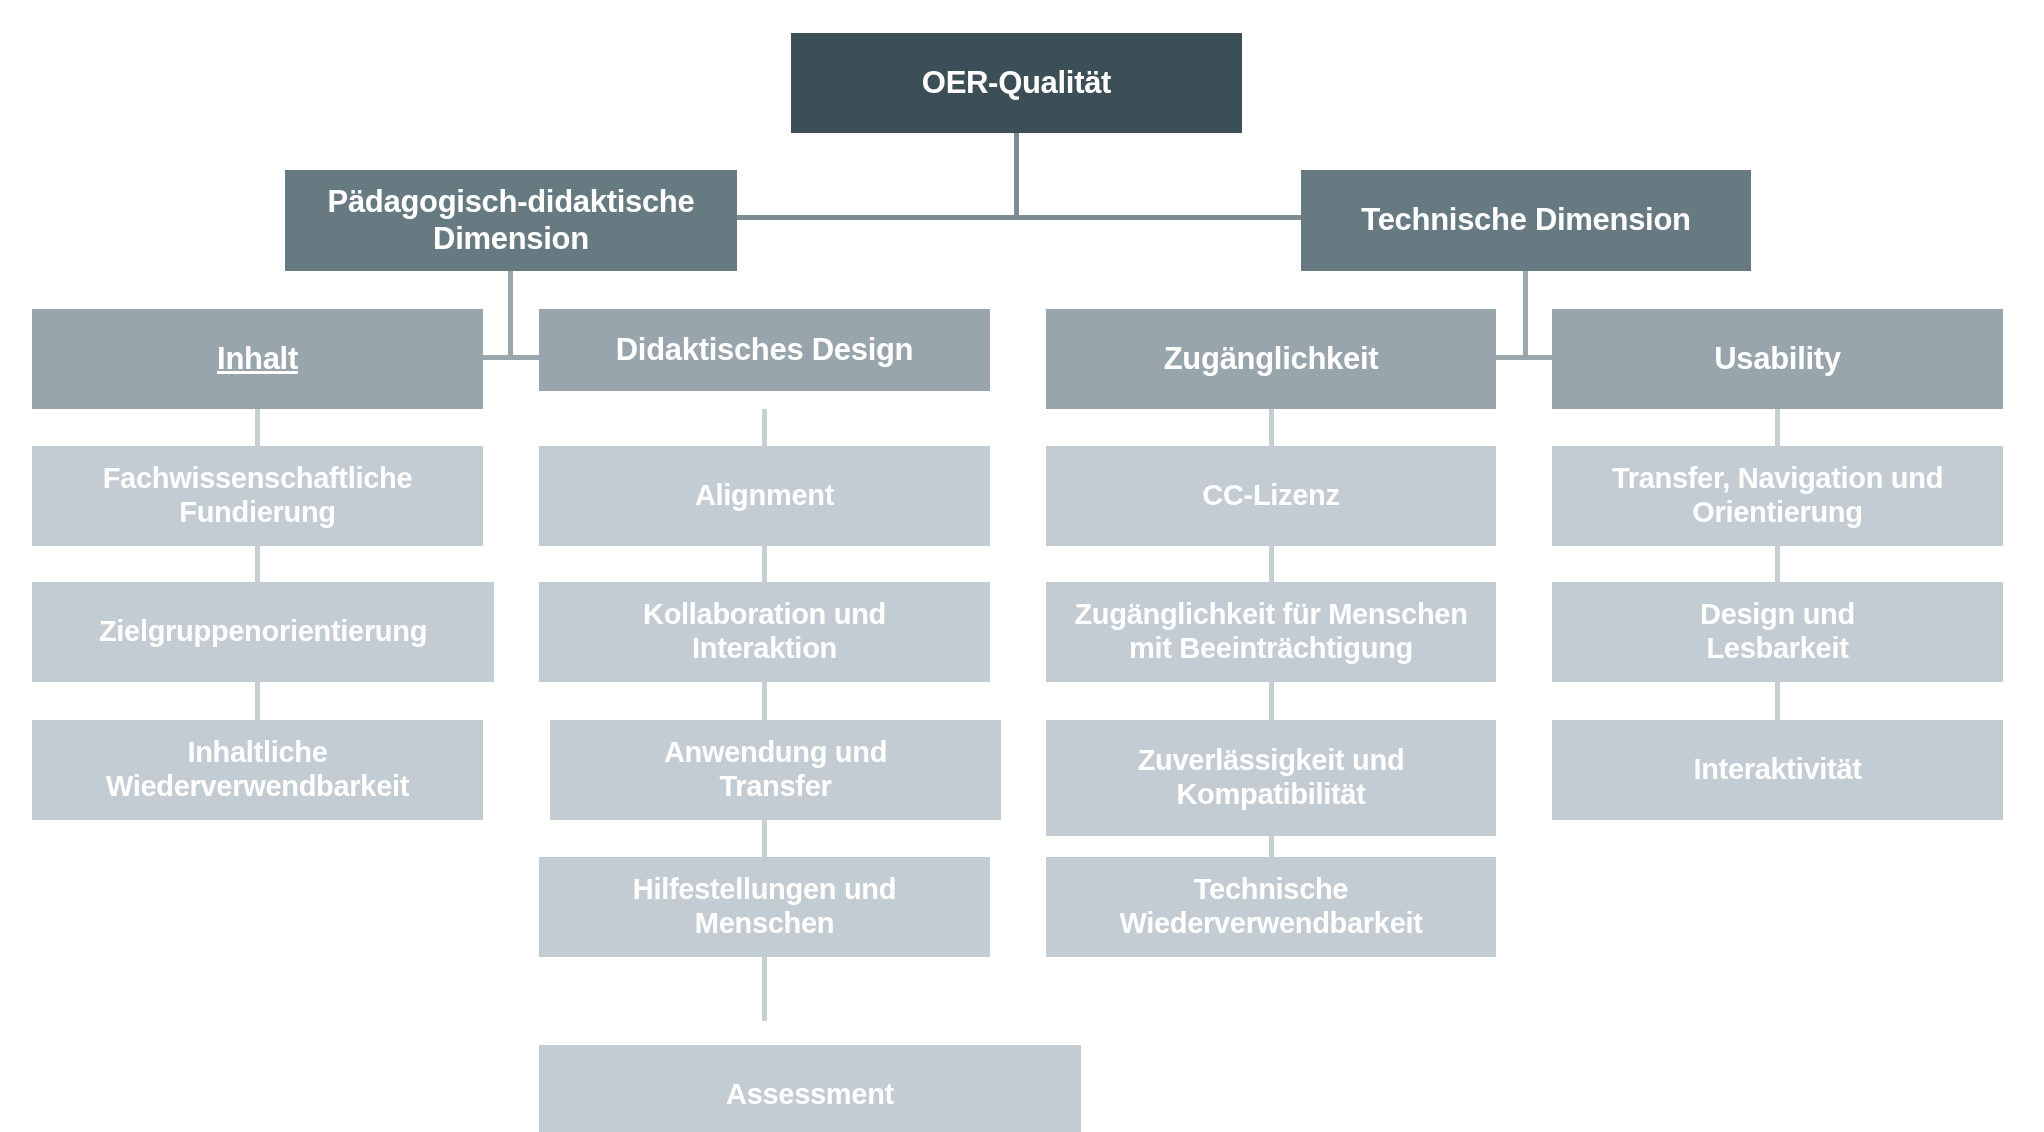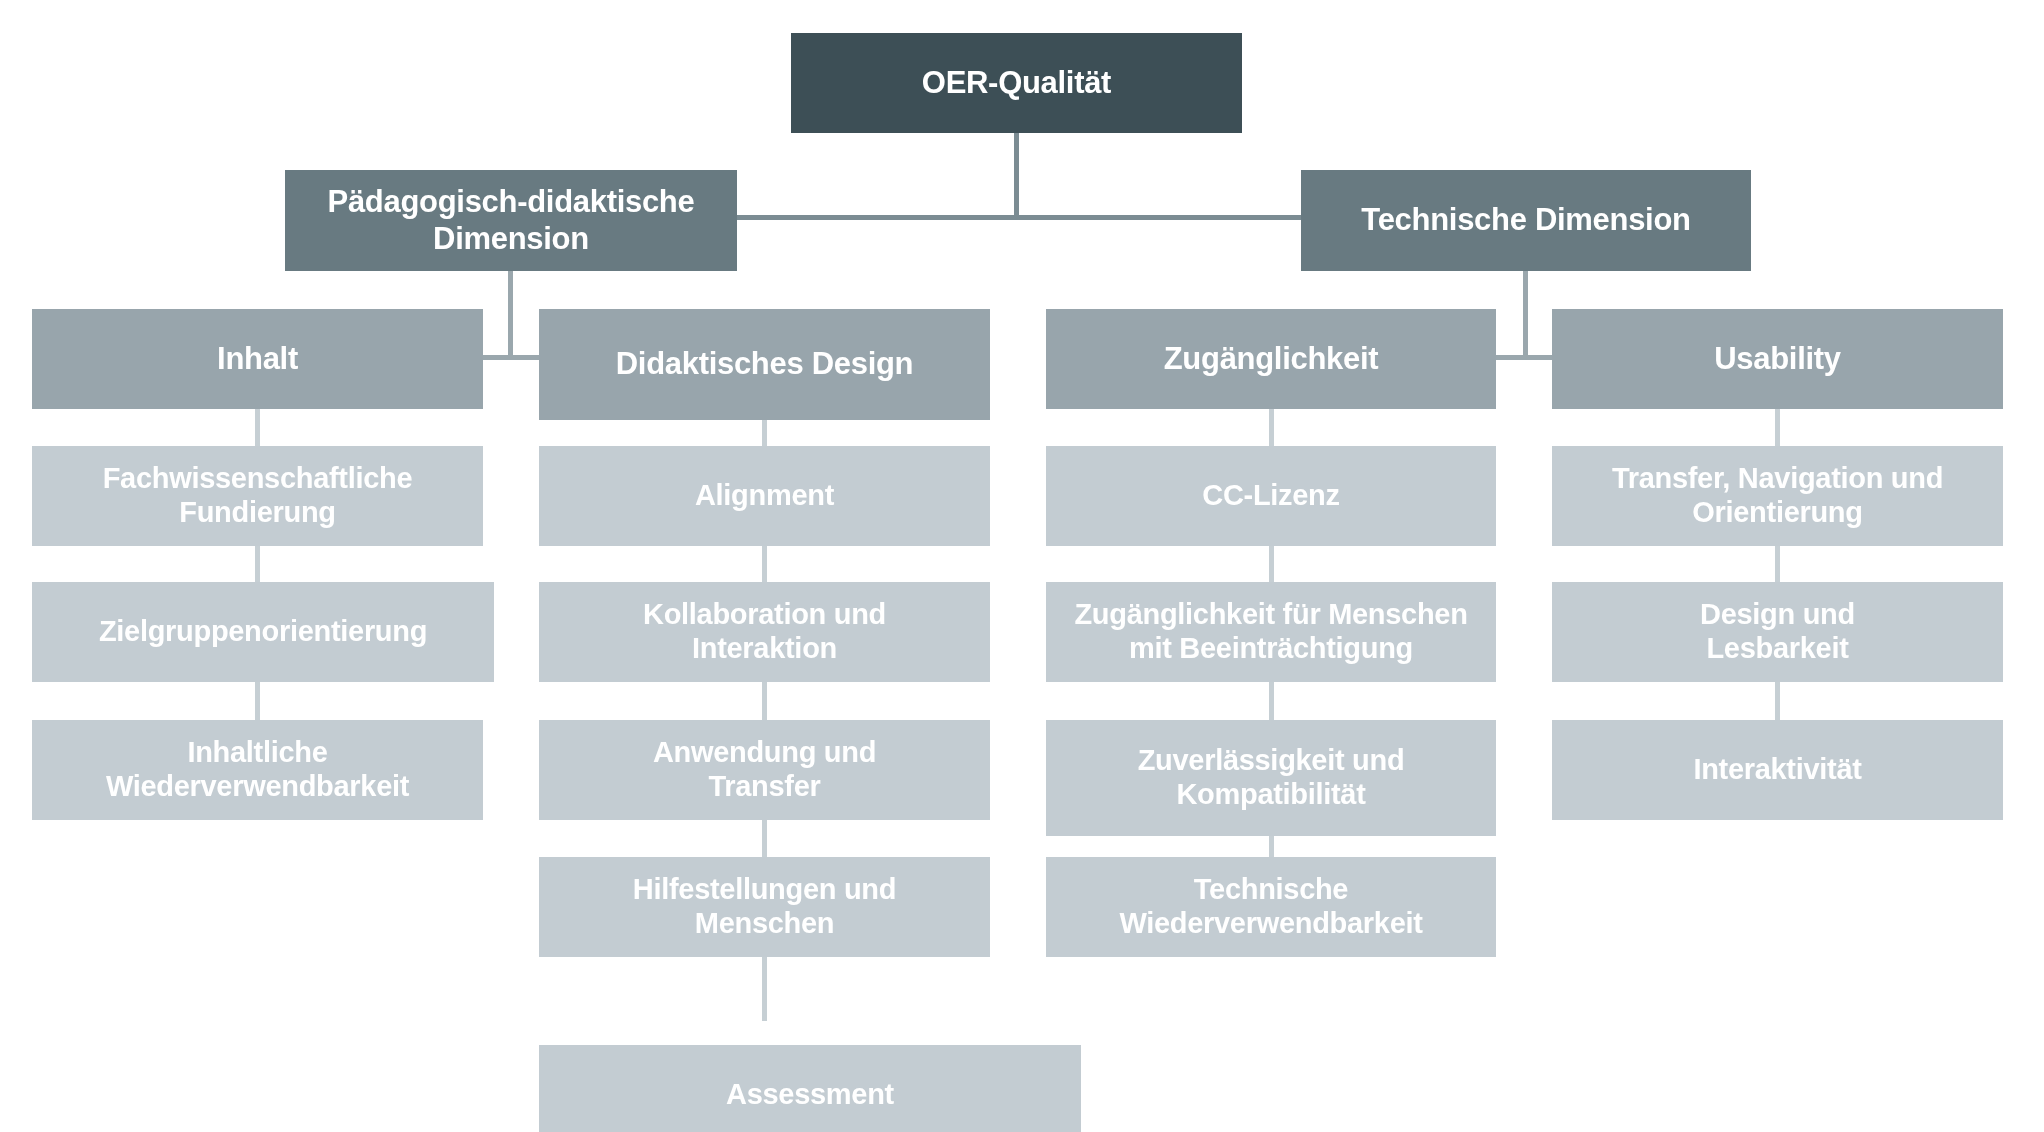--- a/index.html
+++ b/index.html
@@ -56,24 +56,24 @@
   </div>
 
   <div class="node lvl-dim" style="left:285px; top:170px; width:452px; height:101px;">
     <span class="lbl">Pädagogisch-didaktische
 Dimension</span>
   </div>
   <div class="node lvl-dim" style="left:1301px; top:170px; width:450px; height:101px;">
     <span class="lbl">Technische Dimension</span>
   </div>
 
-  <div class="node lvl-cat" style="left:32px; top:309px; width:451px; height:100px;">
+  <div class="node lvl-cat" style="left:32px; top:309px; width:451px; height:100px;text-decoration:underline;">
     <span class="lbl">Inhalt</span>
   </div>
-  <div class="node lvl-cat" style="left:539px; top:309px; width:451px; height:111px;">
+  <div class="node lvl-cat" style="left:539px; top:309px; width:451px; height:82px;">
     <span class="lbl">Didaktisches Design</span>
   </div>
   <div class="node lvl-cat" style="left:1046px; top:309px; width:450px; height:100px;">
     <span class="lbl">Zugänglichkeit</span>
   </div>
   <div class="node lvl-cat" style="left:1552px; top:309px; width:451px; height:100px;">
     <span class="lbl">Usability</span>
   </div>
 
   <div class="node lvl-child" style="left:32px; top:446px; width:451px; height:100px;">
@@ -88,21 +88,21 @@
 Wiederverwendbarkeit</span>
   </div>
 
   <div class="node lvl-child" style="left:539px; top:446px; width:451px; height:100px;">
     <span class="lbl">Alignment</span>
   </div>
   <div class="node lvl-child" style="left:539px; top:582px; width:451px; height:100px;">
     <span class="lbl">Kollaboration und
 Interaktion</span>
   </div>
-  <div class="node lvl-child" style="left:539px; top:720px; width:451px; height:100px;align-items:center;">
+  <div class="node lvl-child" style="left:550px; top:720px; width:451px; height:100px;align-items:center;">
     <span class="lbl">Anwendung und
 Transfer</span>
   </div>
   <div class="node lvl-child" style="left:539px; top:857px; width:451px; height:100px;">
     <span class="lbl">Hilfestellungen und
 Menschen</span>
   </div>
   <div class="node lvl-child" style="left:539px; top:1045px; width:542px; height:100px;">
     <span class="lbl">Assessment</span>
   </div>

